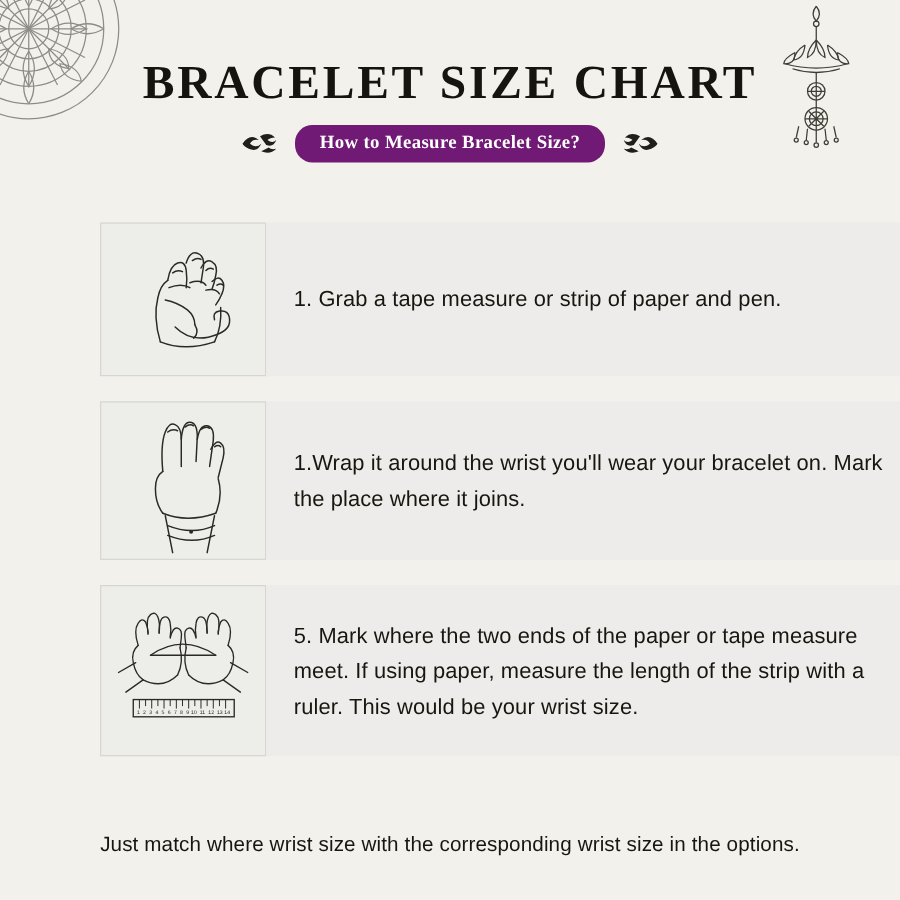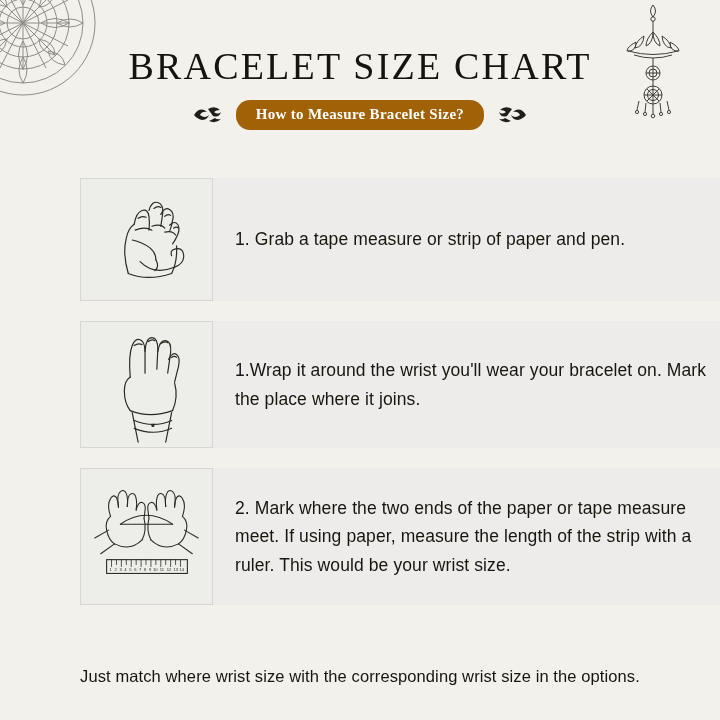--- a/index.html
+++ b/index.html
@@ -43,40 +43,40 @@
     position: absolute;
     top: 46px;
     left: 0;
     width: 720px;
     text-align: center;
   }
   .title {
     font-family: "Liberation Serif", serif;
     font-size: 38px;
     letter-spacing: 2.2px;
-    font-weight: 400;
+    font-weight: 700;
     color: #15140f;
     margin: 0;
     line-height: 1.1;
   }
 
   .subtitle-row {
     margin-top: 12px;
     display: flex;
     align-items: center;
     justify-content: center;
     gap: 10px;
   }
   .flourish {
     width: 34px;
     height: 22px;
     opacity: 0.95;
   }
   .pill {
-    background: #a16207;
+    background: #701a75;
     color: #ffffff;
     border-radius: 14px;
     padding: 6px 20px 7px 20px;
     font-family: "Liberation Serif", serif;
     font-weight: 700;
     font-size: 15px;
     letter-spacing: 0.3px;
     white-space: nowrap;
   }
 
@@ -387,19 +387,19 @@
             <text x="73" y="104">10</text>
               <text x="80" y="104">11</text>
               <text x="87" y="104">12</text>
             <text x="94" y="104">13</text>
               <text x="100" y="104">14</text>
           </g>
         </g>
       </svg>
     </div>
     <div class="step-text-wrap">
-      <div class="step-text">2. Mark where the two ends of the paper or tape measure meet. If using paper, measure the length of the strip with a ruler. This would be your wrist size.</div>
+      <div class="step-text">5. Mark where the two ends of the paper or tape measure meet. If using paper, measure the length of the strip with a ruler. This would be your wrist size.</div>
     </div>
   </div>
 
 </div>
 
 <div class="footer">Just match where wrist size with the corresponding wrist size in the options.</div>
 
 </body></html>

